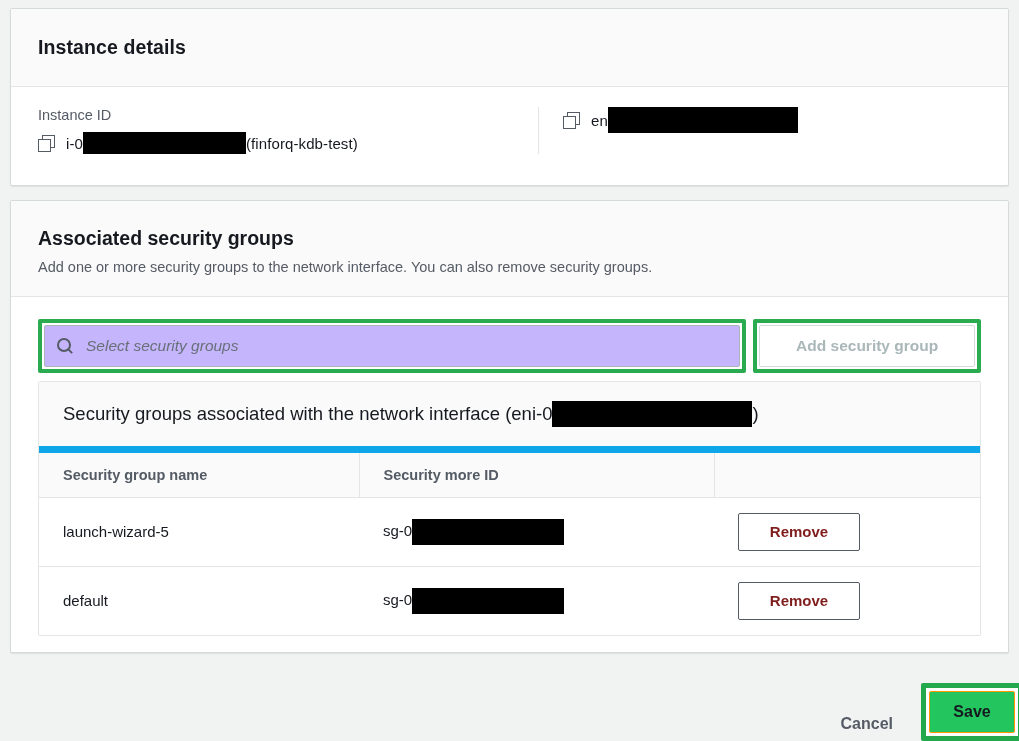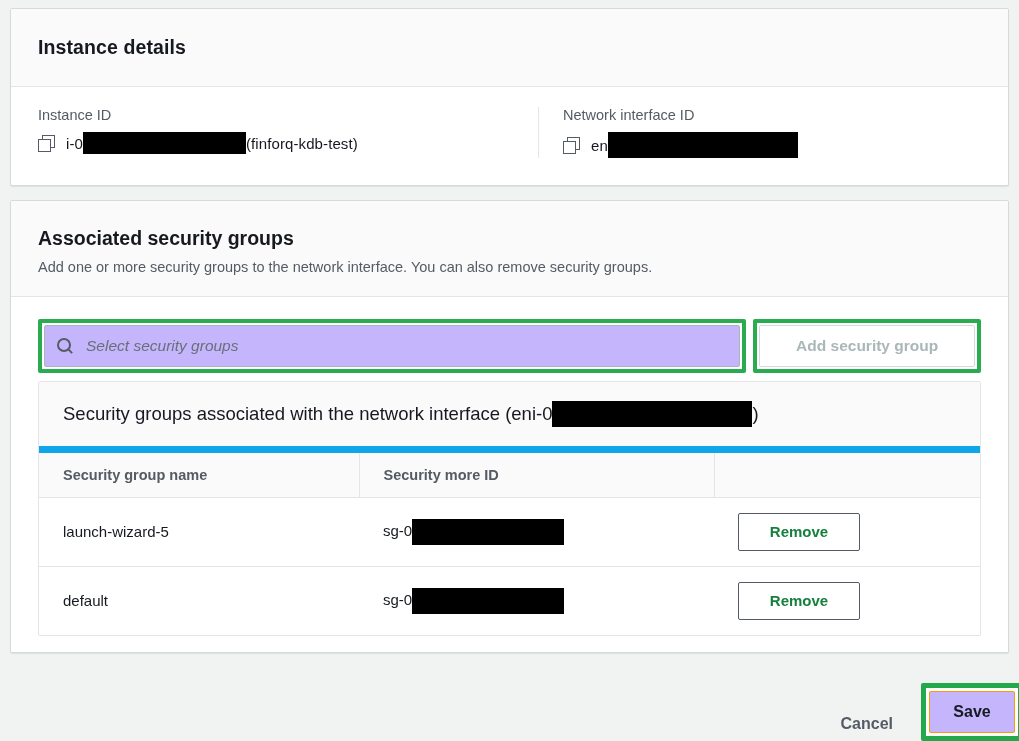--- a/index.html
+++ b/index.html
@@ -255,21 +255,21 @@
   }
   table.sg-table tr:last-child td { border-bottom: none; }
   td.cell-action { text-align: left; }
 
   .btn-remove {
     min-width: 122px;
     height: 38px;
     border: 1px solid #545b64;
     border-radius: 2px;
     background: #ffffff;
-    color: #15803d;
+    color: #7f1d1d;
     font-family: "Liberation Sans", sans-serif;
     font-size: 15px;
     font-weight: bold;
     cursor: pointer;
   }
 
   
   .footer {
     position: absolute;
     right: 0px;
@@ -295,21 +295,21 @@
   #save-highlight {
     border: 5px solid #23a94c;
     border-radius: 2px;
     padding: 3px;
     background: #ffffff;
     margin-right: -4px;
   }
   .btn-save {
     width: 86px;
     height: 42px;
-    background: #c4b5fd;
+    background: #22c55e;
     border: 1px solid #ff9900;
     border-radius: 2px;
     color: #16191f;
     font-family: "Liberation Sans", sans-serif;
     font-size: 16px;
     font-weight: bold;
     cursor: pointer;
   }
 </style>
 </head>
@@ -328,21 +328,20 @@
         <div class="detail-label">Instance ID</div>
         <div class="detail-value">
           <span class="copy-icon"></span>
           <span class="id-prefix">i-0</span>
             <span class="redaction" id="redact-instance" style="width:163px;height:22px;"></span>
             <span class="id-suffix">(finforq-kdb-test)</span>
         </div>
       </div>
 
       <div class="detail-col second">
-        <div class="detail-label">Network interface ID</div>
         <div class="detail-value">
           <span class="copy-icon"></span>
           <span class="id-prefix">en</span>
             <span class="redaction" style="width:190px;height:26px;"></span>
         </div>
       </div>
 
     </div>
   </section>
 

